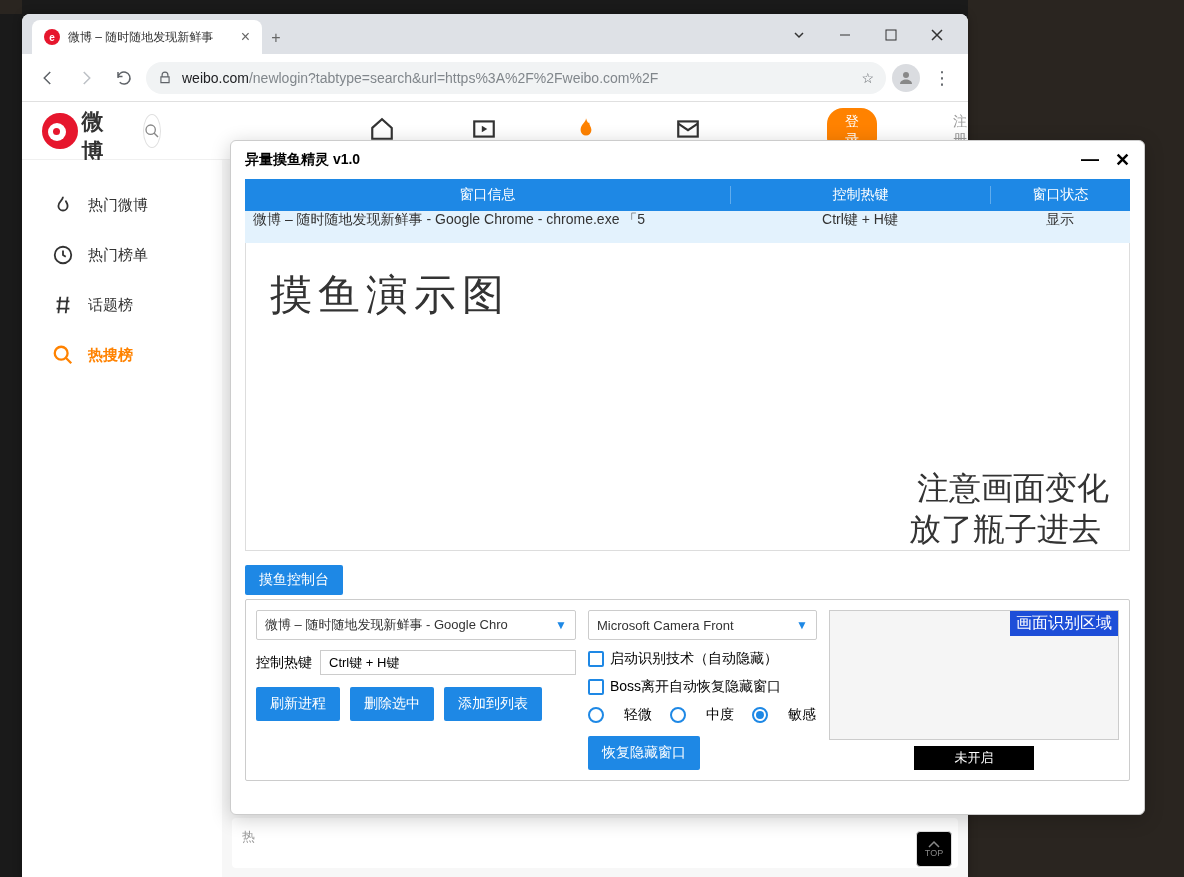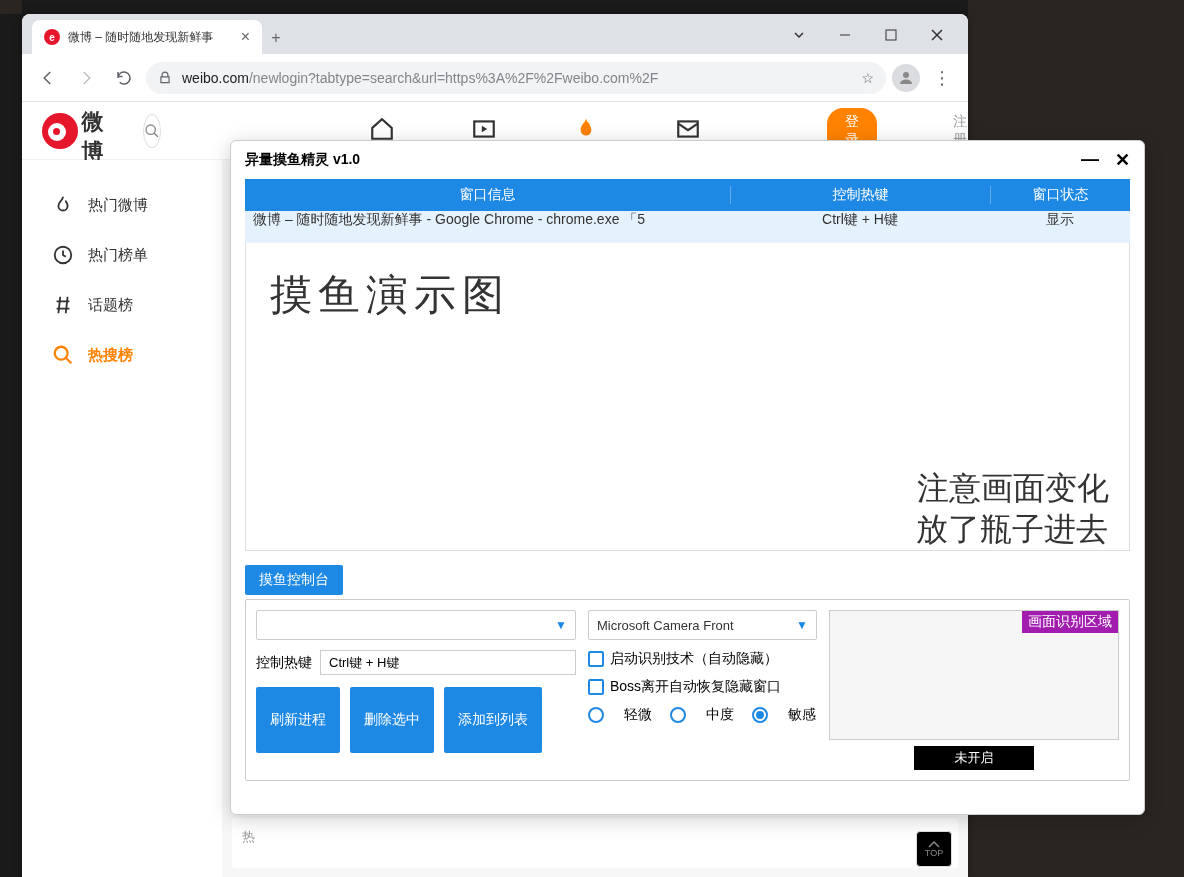--- a/index.html
+++ b/index.html
@@ -68,44 +68,44 @@
 .th-hotkey { width: 260px; text-align: center; border-left: 1px solid rgba(255,255,255,0.3); }
 .th-status { width: 140px; text-align: center; border-left: 1px solid rgba(255,255,255,0.3); }
 .table-row { display: flex; background: #e3f2fd; font-size: 14px; height: 32px; align-items: flex-start; color: #333; }
 .td-info { flex: 1; padding-left: 8px; }
 .td-hotkey { width: 260px; text-align: center; }
 .td-status { width: 140px; text-align: center; }
 
 .demo-area { height: 308px; background: #fff; border: 1px solid #ddd; border-top: none; position: relative; padding: 24px; }
 .demo-title { font-size: 42px; color: #333; letter-spacing: 6px; }
 .demo-note { position: absolute; right: 20px; bottom: 40px; font-size: 32px; color: #333; text-align: left; line-height: 1.3; }
-.demo-note2 { position: absolute; right: 21px; bottom: -2px; font-size: 32px; color: #333; }
+.demo-note2 { position: absolute; right: 28px; bottom: -2px; font-size: 32px; color: #333; }
 
 .console-label { display: inline-block; background: #1e88e5; color: #fff; padding: 6px 14px; font-size: 14px; margin-top: 14px; border-radius: 2px; }
 .console-panel { border: 1px solid #ccc; border-radius: 2px; padding: 10px; margin-top: 4px; display: flex; gap: 12px; }
 .console-left { width: 320px; }
 .console-mid { flex: 1; }
 .console-right { width: 290px; }
 
 .dropdown { height: 30px; border: 1px solid #ccc; border-radius: 2px; display: flex; align-items: center; padding: 0 8px; font-size: 13px; color: #333; position: relative; cursor: pointer; margin-bottom: 10px; }
 .dropdown-arrow { margin-left: auto; color: #1e88e5; font-size: 12px; }
 .hotkey-row { display: flex; align-items: center; gap: 8px; font-size: 14px; margin-bottom: 12px; }
 .hotkey-input { flex: 1; border: 1px solid #ccc; padding: 4px 8px; font-size: 13px; }
 .btn-row { display: flex; gap: 10px; }
-.btn { background: #1e88e5; color: #fff; padding: 24px 14px; font-size: 14px; border: none; border-radius: 2px; cursor: pointer; }
+.btn { background: #1e88e5; color: #fff; padding: 8px 14px; font-size: 14px; border: none; border-radius: 2px; cursor: pointer; }
 
 .checkbox-row { display: flex; align-items: center; gap: 6px; font-size: 14px; margin-bottom: 10px; }
 .checkbox { width: 16px; height: 16px; border: 2px solid #1e88e5; border-radius: 2px; }
 .radio-row { display: flex; gap: 18px; margin-bottom: 12px; }
 .radio-item { display: flex; align-items: center; gap: 20px; font-size: 14px; }
 .radio { width: 16px; height: 16px; border: 2px solid #1e88e5; border-radius: 50%; display: flex; align-items: center; justify-content: center; }
 .radio.checked::after { content: ''; width: 8px; height: 8px; background: #1e88e5; border-radius: 50%; }
 
 .preview-box { height: 130px; background: #f5f5f5; border: 1px solid #ccc; position: relative; }
-.preview-label { position: absolute; right: 0; top: 0; background: #a21caf; color: #fff; font-size: 14px; padding: 2px 6px; }
+.preview-label { position: absolute; right: 0; top: 0; background: #1d4ed8; color: #fff; font-size: 16px; padding: 2px 6px; }
 .status-label { text-align: center; background: #000; color: #fff; font-size: 13px; padding: 3px 0; margin-top: 6px; width: 120px; margin-left: auto; margin-right: auto; }
 
 
 .bg-accent { position: absolute; background: #2a2520; }
 </style>
 </head>
 <body>
 
 <div class="bg-accent" style="left:968px;top:0;width:216px;height:877px;"></div>
 <div class="bg-accent" style="left:0;top:0;width:22px;height:14px;"></div>
@@ -294,20 +294,21 @@
     <div class="demo-area">
       <div class="demo-title">摸鱼演示图</div>
       <div class="demo-note">注意画面变化</div>
       <div class="demo-note2">放了瓶子进去</div>
     </div>
 
     <div class="console-label">摸鱼控制台</div>
     <div class="console-panel">
       <div class="console-left">
         <div class="dropdown">
+          <span style="white-space:nowrap;overflow:hidden;">微博 – 随时随地发现新鲜事 - Google Chro</span>
           <span class="dropdown-arrow">▼</span>
         </div>
         <div class="hotkey-row">
           <span>控制热键</span>
           <input class="hotkey-input" value="Ctrl键 + H键" style="">
         </div>
         <div class="btn-row">
           <button class="btn">刷新进程</button>
           <button class="btn">删除选中</button>
           <button class="btn">添加到列表</button>
@@ -334,20 +335,21 @@
           <div class="radio-item">
               <div class="radio"></div>
               <span>中度</span>
             </div>
           <div class="radio-item">
               <div class="radio checked"></div>
               <span>敏感</span>
             </div>
         </div>
         <div class="btn-row">
+          <button class="btn">恢复隐藏窗口</button>
         </div>
       </div>
       <div class="console-right">
         <div class="preview-box">
           <div class="preview-label">画面识别区域</div>
         </div>
         <div class="status-label">未开启</div>
       </div>
     </div>
   </div>

